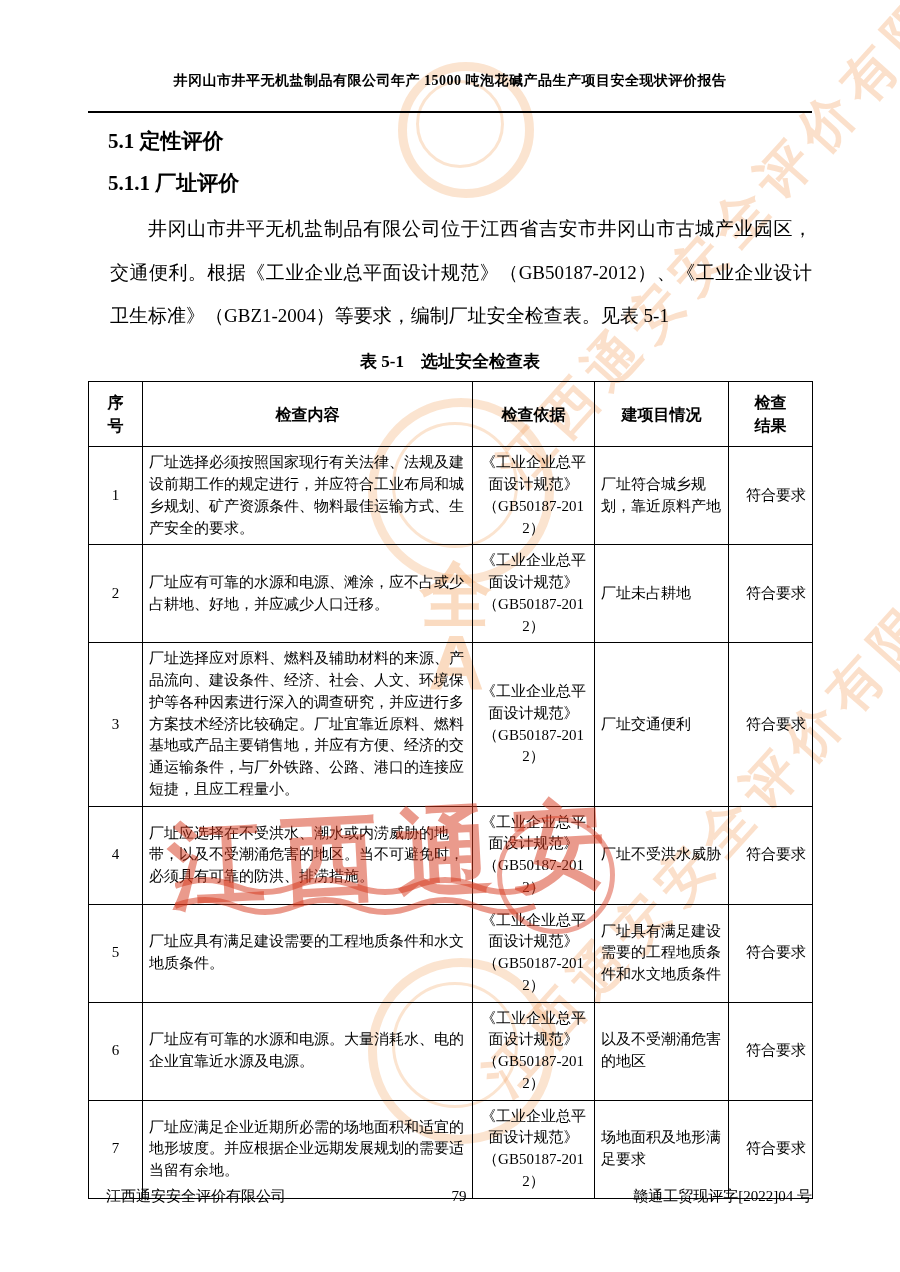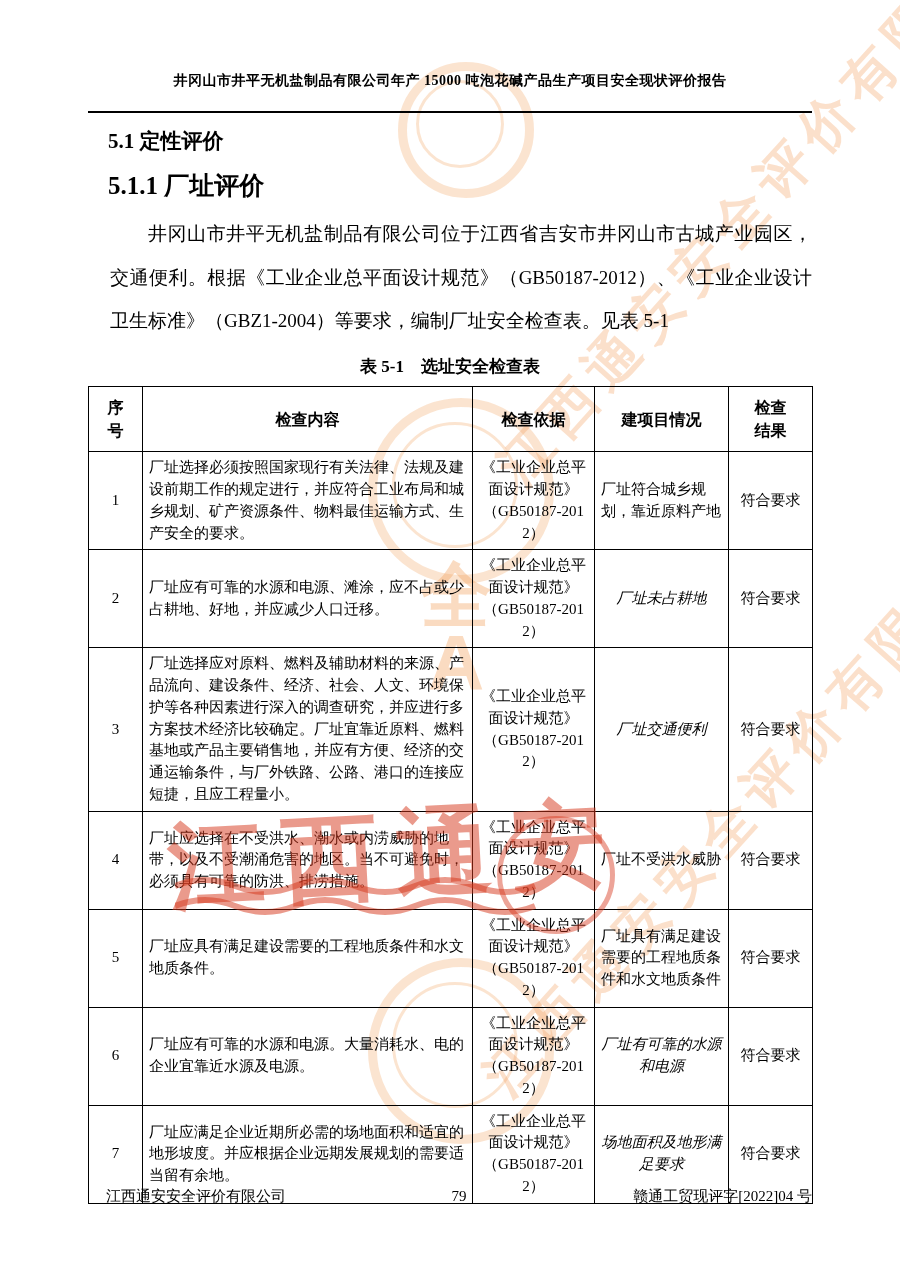--- a/index.html
+++ b/index.html
@@ -32,38 +32,38 @@
   
   .doc-header{
     margin:0 88px;padding-top:72px;padding-bottom:21px;
     border-bottom:2px solid #000;text-align:center;
     font-size:14px;font-weight:bold;letter-spacing:.5px;
     position:relative;z-index:1;
   }
   main{position:relative;z-index:1;padding:0 88px;}
   .h1{font-size:27px;font-weight:bold;text-align:center;margin:24px 0 16px;}
   .h2{font-size:21px;font-weight:bold;margin:14px 0 14px 20px;}
-  .h3{font-size:25px;font-weight:bold;margin:14px 0 10px 20px;}
+  .h3{font-size:21px;font-weight:bold;margin:14px 0 10px 20px;}
   .body-text{
     font-size:19px;line-height:2.3;margin:6px 0 10px 22px;
     text-indent:2em;text-align:justify;
   }
   .tbl-caption{text-align:center;font-weight:bold;font-size:17px;margin:12px 0 8px;}
   table.checklist{border-collapse:collapse;width:724px;table-layout:fixed;}
   .checklist th,.checklist td{
     border:1px solid #000;padding:5px 6px;vertical-align:middle;
     font-size:15px;line-height:1.45;word-break:break-all;
   }
   .checklist th{font-size:16px;font-weight:bold;text-align:center;padding:9px 18px;}
   td.c-no{text-align:center;}
   td.c-content{text-align:left;}
   td.c-basis{text-align:center;}
   td.c-sit{text-align:left;}
-  td.c-sit.sit-center{text-align:center;font-style:italic;}
-  td.c-res{text-align:center;}
+  td.c-sit.sit-center{text-align:left;}
+  td.c-res{text-align:right;}
   .page-footer{
     position:absolute;left:88px;right:88px;bottom:66px;z-index:1;
     display:flex;align-items:baseline;font-size:15px;
   }
   .pf-left{flex:1;text-align:left;padding-left:18px;}
   .pf-center{flex:0 0 auto;text-align:center;}
   .pf-right{flex:1;text-align:right;margin-top:44px;}
 </style>
 </head>
 <body>
@@ -143,21 +143,21 @@
           <td class="c-no">5</td>
           <td class="c-content">厂址应具有满足建设需要的工程地质条件和水文地质条件。</td>
           <td class="c-basis">《工业企业总平面设计规范》（GB50187-2012）</td>
           <td class="c-sit">厂址具有满足建设需要的工程地质条件和水文地质条件</td>
           <td class="c-res">符合要求</td>
         </tr>
         <tr>
           <td class="c-no">6</td>
           <td class="c-content">厂址应有可靠的水源和电源。大量消耗水、电的企业宜靠近水源及电源。</td>
           <td class="c-basis">《工业企业总平面设计规范》（GB50187-2012）</td>
-          <td class="c-sit sit-center">厂址有可靠的水源和电源</td>
+          <td class="c-sit sit-center">以及不受潮涌危害的地区</td>
           <td class="c-res">符合要求</td>
         </tr>
         <tr>
           <td class="c-no">7</td>
           <td class="c-content">厂址应满足企业近期所必需的场地面积和适宜的地形坡度。并应根据企业远期发展规划的需要适当留有余地。</td>
           <td class="c-basis">《工业企业总平面设计规范》（GB50187-2012）</td>
           <td class="c-sit sit-center">场地面积及地形满足要求</td>
           <td class="c-res">符合要求</td>
         </tr>
       </tbody>

